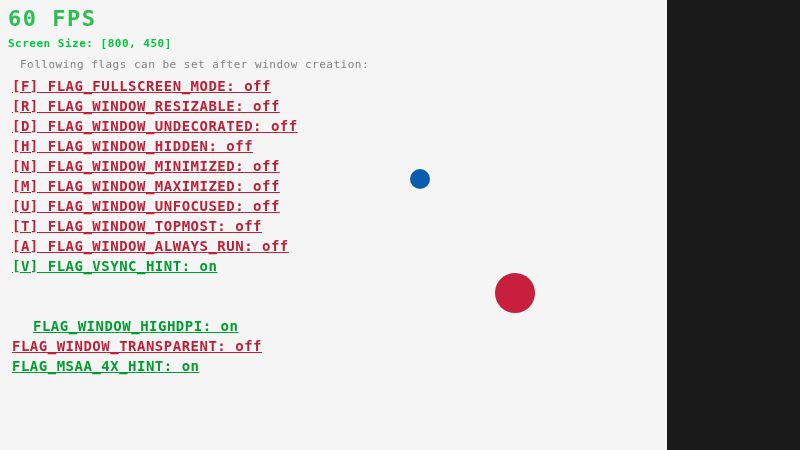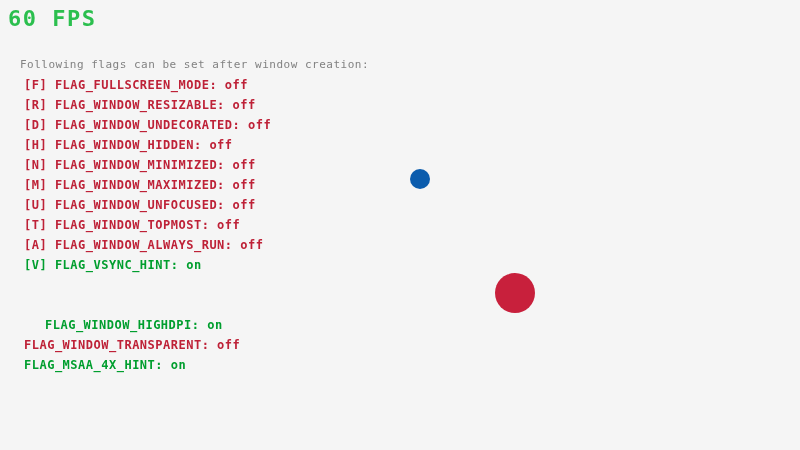--- a/index.html
+++ b/index.html
@@ -3,21 +3,21 @@
 <meta charset="utf-8">
 <title>raylib window flags</title>
 <style>
   html, body {
     margin: 0;
     padding: 0;
     background: #1a1a1a;
   }
   #app {
     position: relative;
-    width: 800px;
+    width: 667px;
     height: 450px;
     overflow: hidden;
     background: #f5f5f5;
     font-family: "DejaVu Sans Mono", "Liberation Mono", monospace;
     -webkit-font-smoothing: none;
     font-smooth: never;
   }
 
   
   .txt {
@@ -46,23 +46,24 @@
 
   .section-header {
     left: 8px;
     font-size: 11px;
     color: #828282;
   }
   #header-after  { top: 59px; margin-left: 12px; }
   #header-before { top: 299px; }
 
   .flag-row {
-    left: 24px;
-    font-size: 12px;
+    left: 12px;
+    font-size: 14px;
     font-weight: bold;
+    text-decoration: underline;
   }
   .flag-off { color: #be2137; }
   .flag-on  { color: #009e2e; }
 
   
   .ball {
     position: absolute;
     border-radius: 50%;
   }
   #ball-blue {
@@ -80,20 +81,21 @@
     background: #c8203c;
   }
 </style>
 </head>
 <body>
 
 <div id="app" style="background: rgb(245, 245, 245);">
 
   <div class="txt" id="fps-counter">60 FPS</div>
 
+  <div class="txt" id="screen-size">Screen Size: [800, 450]</div>
 
   <div class="txt section-header" id="header-after">Following flags can be set after window creation:</div>
 
   <div id="flag-list-after">
       <div class="txt flag-row flag-off" style="top: 79px; color: rgb(190, 33, 55);">[F] FLAG_FULLSCREEN_MODE: off</div>
       <div class="txt flag-row flag-off" style="top: 99px; color: rgb(190, 33, 55); text-align: center;">[R] FLAG_WINDOW_RESIZABLE: off</div>
       <div class="txt flag-row flag-off" style="top: 119px; color: rgb(190, 33, 55);">[D] FLAG_WINDOW_UNDECORATED: off</div>
       <div class="txt flag-row flag-off" style="top: 139px; color: rgb(190, 33, 55);">[H] FLAG_WINDOW_HIDDEN: off</div>
       <div class="txt flag-row flag-off" style="top: 159px; color: rgb(190, 33, 55);">[N] FLAG_WINDOW_MINIMIZED: off</div>
       <div class="txt flag-row flag-off" style="top: 179px; color: rgb(190, 33, 55);">[M] FLAG_WINDOW_MAXIMIZED: off</div>

